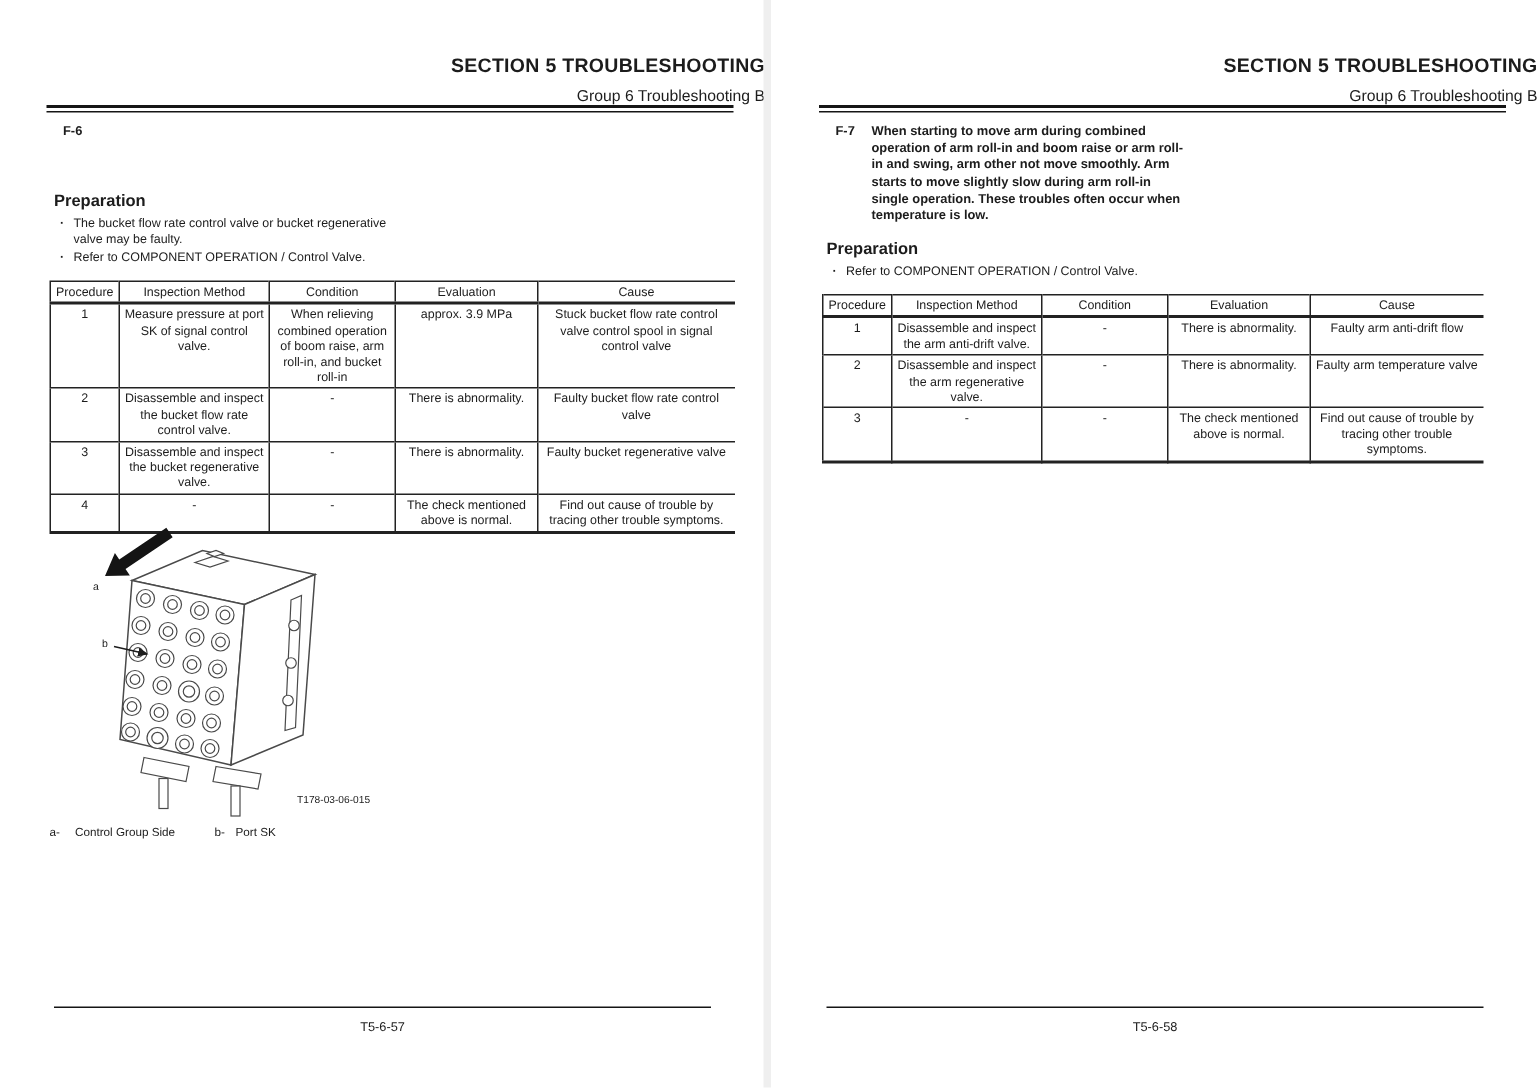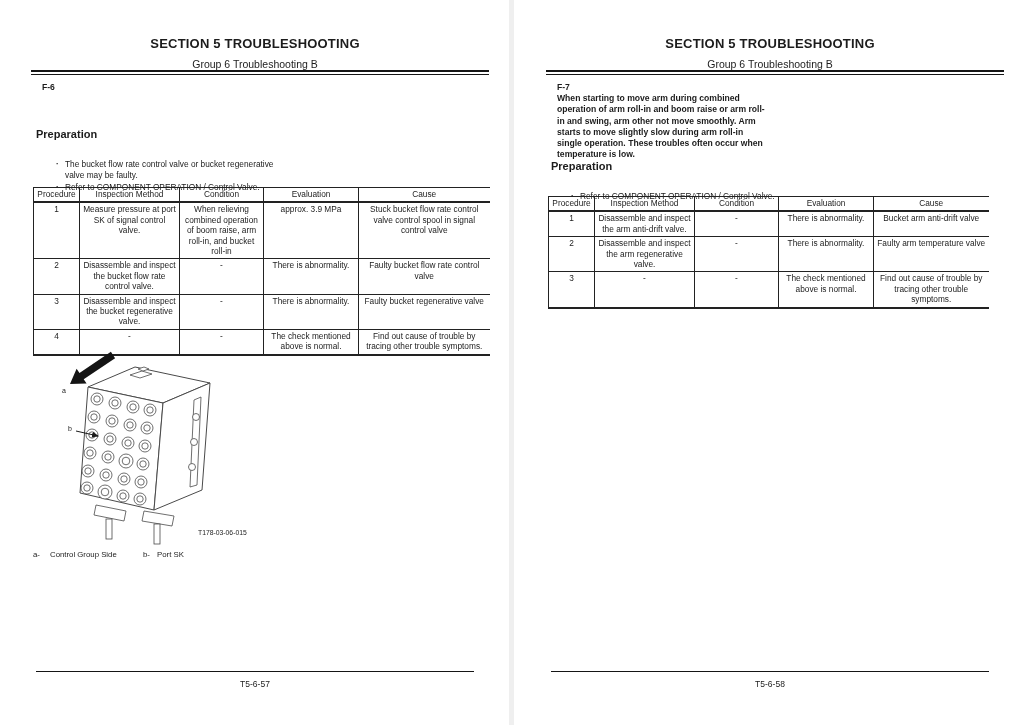--- a/index.html
+++ b/index.html
@@ -6,32 +6,32 @@
   body{
     width:1025px;height:725px;position:relative;background:#ffffff;
     font-family:"Liberation Sans", sans-serif;color:#1c1c1c;
     -webkit-font-smoothing:antialiased;overflow:hidden;
   }
   .page{position:absolute;top:0;width:510px;height:725px;background:#fff;}
   .page-left{left:0;}
   .page-right{left:515px;}
   .page-divider{position:absolute;top:0;left:509px;width:5px;height:725px;background:#efefef;}
 
-  .page-header{position:absolute;left:0;width:100%;text-align:center;}
+  .page-header{position:absolute;left:0;width:100%;text-align:right;}
   .section-title{top:36px;font-size:13px;font-weight:bold;letter-spacing:.2px;}
   .group-title{top:58px;font-size:10.5px;font-weight:normal;}
   .double-rule{position:absolute;left:31px;top:70px;width:458px;height:2px;
     border-top:2px solid #151515;border-bottom:1px solid #151515;}
 
-  .problem-block{position:absolute;top:82px;left:42px;display:flex;flex-direction:column;}
+  .problem-block{position:absolute;top:82px;left:42px;display:flex;}
   .problem-code{font-size:8.6px;font-weight:bold;width:24px;line-height:11.2px;}
   .problem-statement{font-size:8.6px;font-weight:bold;width:212px;line-height:11.2px;}
 
   .prep-label{position:absolute;top:128px;left:36px;font-size:11px;font-weight:bold;}
-  .prep-list{position:absolute;top:143px;left:38px;width:234px;margin:16px;padding:0;list-style:none;}
+  .prep-list{position:absolute;top:143px;left:38px;width:234px;margin:0;padding:0;list-style:none;}
   .prep-list li{font-size:8.3px;line-height:10.6px;padding-left:11px;position:relative;margin-bottom:2px;}
   .prep-list li::before{content:"\00B7";position:absolute;left:2px;top:0;font-weight:bold;}
 
   table.ts{position:absolute;left:33px;border-collapse:collapse;table-layout:fixed;
     font-size:8.3px;line-height:10.4px;
     border-top:1px solid #222;border-bottom:2px solid #222;}
   .page-left table.ts{top:187px;width:456px;}
   .page-right table.ts{top:196px;width:440px;}
   table.ts th, table.ts td{border-left:1px solid #222;padding:1px 3px 2px 3px;
     vertical-align:top;text-align:center;font-weight:normal;word-wrap:break-word;}
@@ -254,21 +254,21 @@
         <th>Evaluation</th>
         <th>Cause</th>
       </tr>
     </thead>
     <tbody>
       <tr>
         <td>1</td>
         <td>Disassemble and inspect the arm anti-drift valve.</td>
         <td>-</td>
         <td>There is abnormality.</td>
-        <td>Bucket arm anti-drift valve</td>
+        <td>Faulty arm anti-drift flow</td>
       </tr>
       <tr>
         <td>2</td>
         <td>Disassemble and inspect the arm regenerative valve.</td>
         <td>-</td>
         <td>There is abnormality.</td>
         <td>Faulty arm temperature valve</td>
       </tr>
       <tr>
         <td>3</td>

